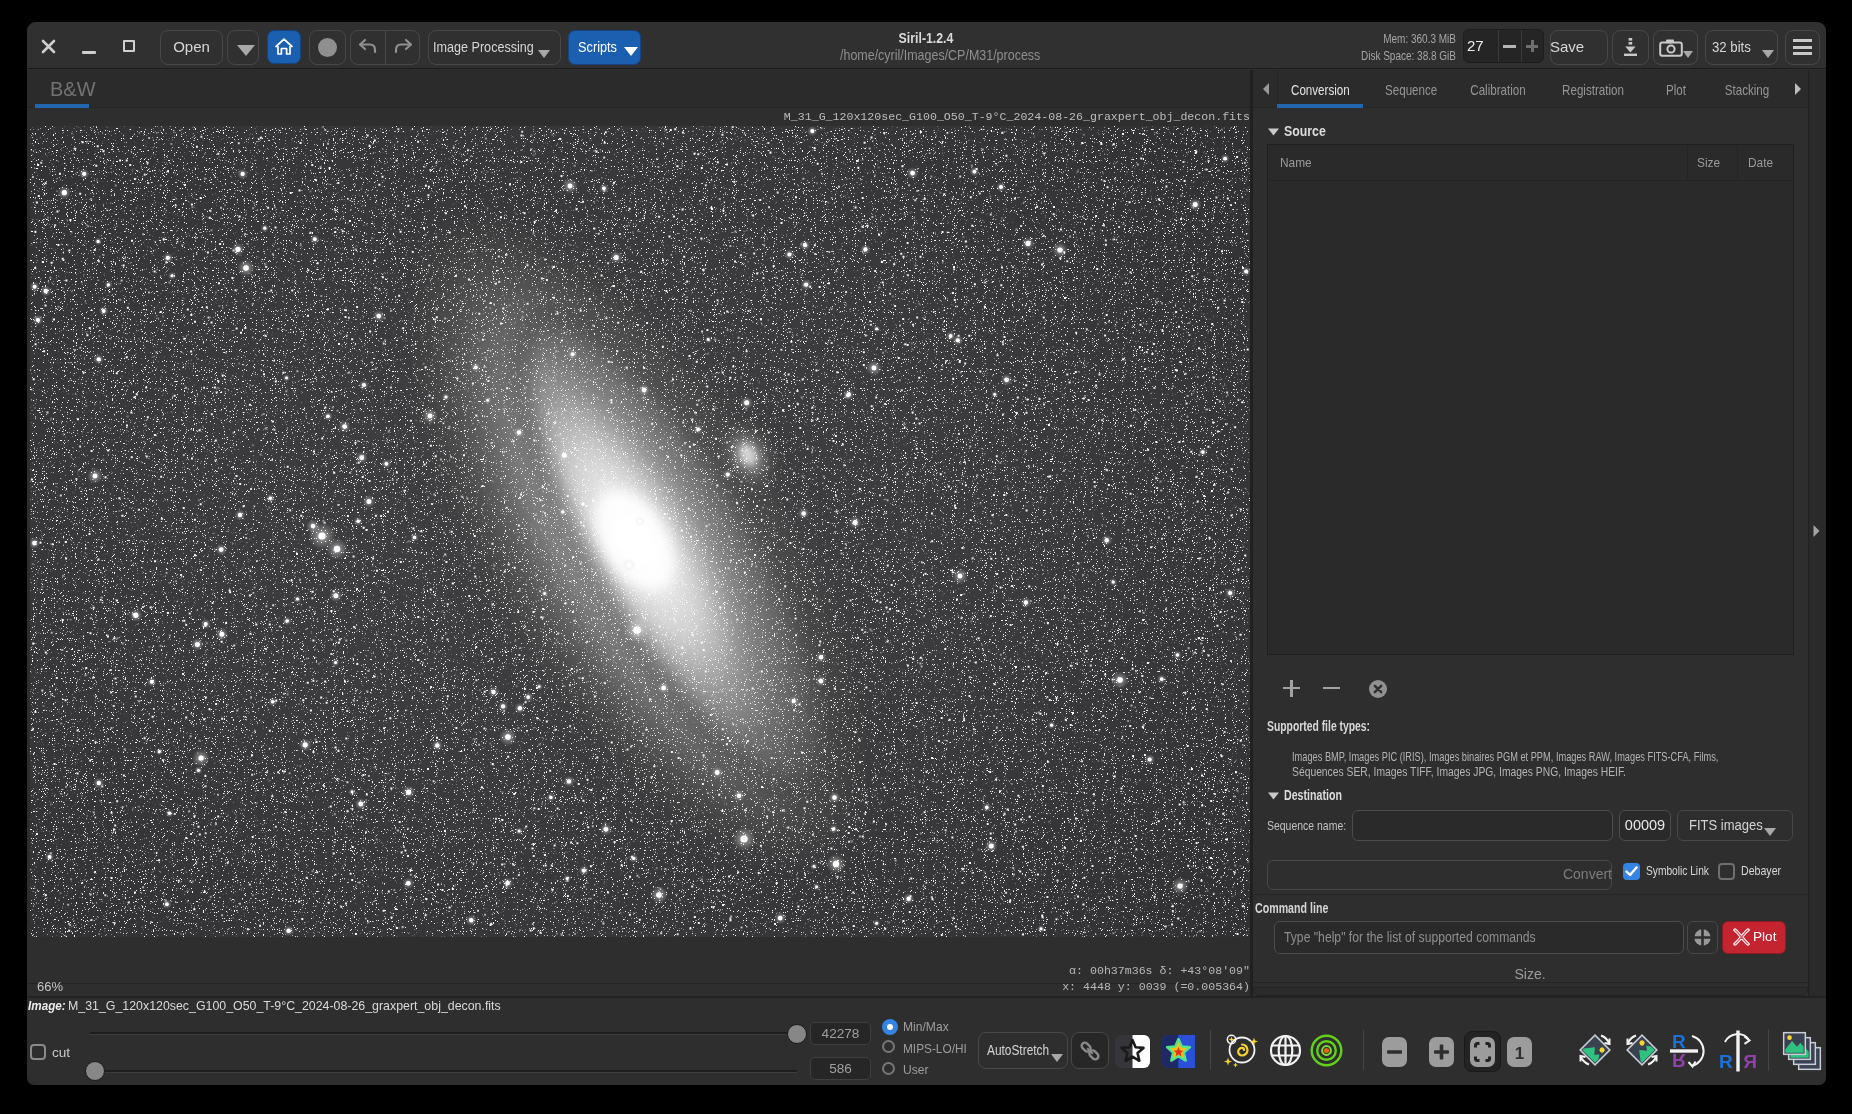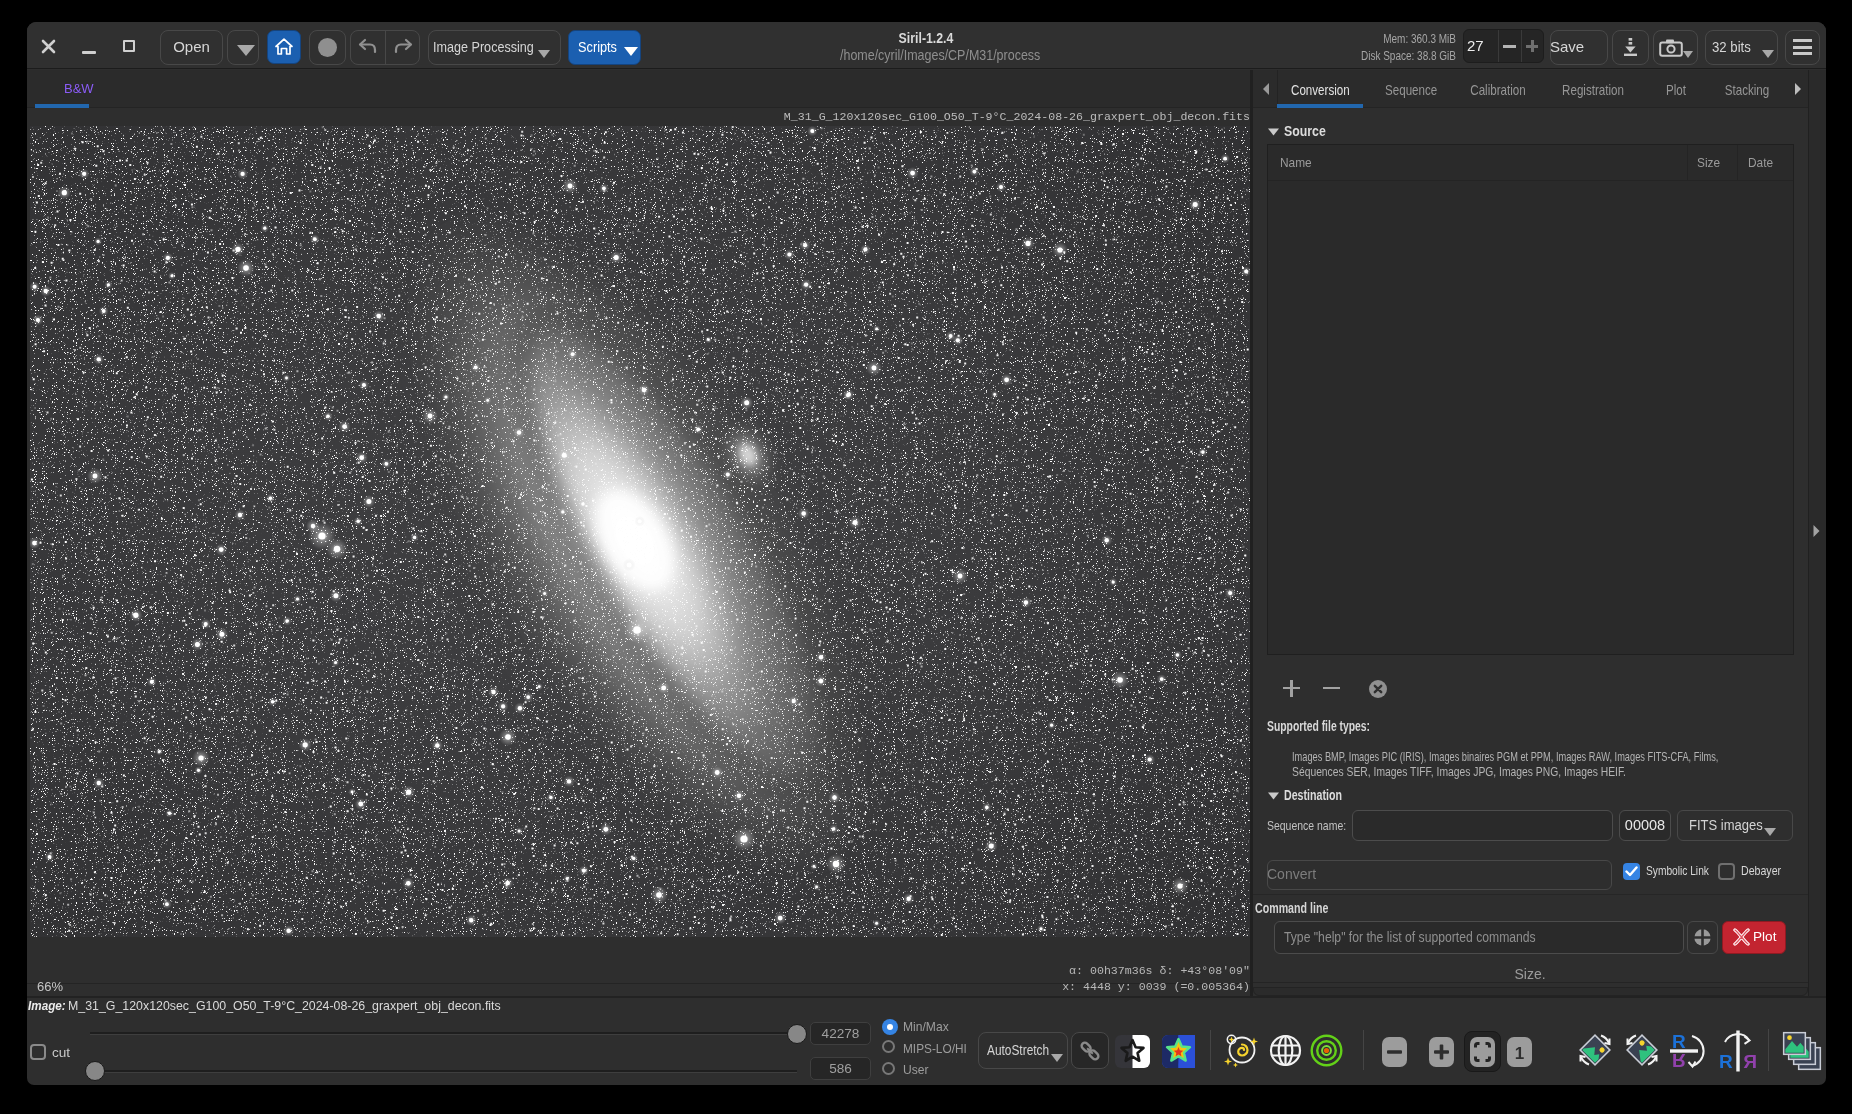--- a/index.html
+++ b/index.html
@@ -97,21 +97,21 @@
 <div class="btn" style="left:1705px;top:30px;width:73px;height:35px"></div>
 <div class="txt" style="left:1712px;top:30px;width:60px;height:34px;line-height:34px;font-size:15px;color:#d6d6d6;transform:scaleX(.88);transform-origin:0 50%">32 bits</div>
 <div class="abs" style="left:1762px;top:44px"><span class="carD"></span></div>
 
 <div class="btn" style="left:1785px;top:30px;width:35px;height:35px"></div>
 <div class="abs" style="left:1793px;top:39px;width:19px;height:3px;background:#c9c9c9"></div>
 <div class="abs" style="left:1793px;top:45.5px;width:19px;height:3px;background:#c9c9c9"></div>
 <div class="abs" style="left:1793px;top:52px;width:19px;height:3px;background:#c9c9c9"></div>
 
 <div class="abs" style="left:27px;top:70px;width:1223px;height:38px;background:#2b2b2b;border-bottom:1px solid #242424"></div>
-<div class="txt" style="left:64px;top:82px;width:60px;height:14px;line-height:14px;font-size:13px;color:#8b5cf6">B&amp;W</div>
+<div class="txt" style="left:50px;top:82px;width:60px;height:14px;line-height:14px;font-size:20px;color:#737373">B&amp;W</div>
 <div class="abs" style="left:35px;top:104px;width:54px;height:4px;background:#2267ae"></div>
 
 <div class="txt mono" style="left:700px;top:110px;width:550px;height:13px;line-height:13px;text-align:right;font-size:11.6px;color:#bcbcbc">M_31_G_120x120sec_G100_O50_T-9°C_2024-08-26_graxpert_obj_decon.fits</div>
 <svg class="abs" style="left:30px;top:126px" width="1220" height="811" viewBox="0 0 1220 811">
 <defs>
 <radialGradient id="vig" cx="0.47" cy="0.5" r="0.8">
 <stop offset="0" stop-color="#404042"></stop>
         <stop offset="0.45" stop-color="#3a3a3c"></stop>
         <stop offset="0.75" stop-color="#343436"></stop>
         <stop offset="1" stop-color="#2e2e30"></stop>
@@ -525,27 +525,27 @@
 <div class="txt" style="left:1292px;top:750px;width:640px;height:13px;line-height:13px;font-size:13.6px;color:#b4b4b4;transform:scaleX(.68);transform-origin:0 50%">Images BMP, Images PIC (IRIS), Images binaires PGM et PPM, Images RAW, Images FITS-CFA, Films,</div>
 <div class="txt" style="left:1292px;top:765px;width:520px;height:13px;line-height:13px;font-size:13.6px;color:#b4b4b4;transform:scaleX(.76);transform-origin:0 50%">Séquences SER, Images TIFF, Images JPG, Images PNG, Images HEIF.</div>
 
 <svg class="abs" style="left:1267px;top:791px" width="13" height="10" viewBox="0 0 13 10">
     <path d="M1 1.5 L12 1.5 L6.5 8.5 Z" fill="#c9c9c9"></path>
   </svg>
 <div class="txt" style="left:1284px;top:788px;width:110px;height:14px;line-height:14px;font-size:14px;font-weight:bold;color:#dcdcdc;transform:scaleX(.76);transform-origin:0 50%">Destination</div>
 <div class="txt" style="left:1267px;top:819px;width:110px;height:13px;line-height:13px;font-size:13.6px;color:#c2c2c2;transform:scaleX(.77);transform-origin:0 50%">Sequence name:</div>
 <div class="entry" style="left:1352px;top:810px;width:261px;height:31px"></div>
 <div class="entry" style="left:1619px;top:810px;width:52px;height:31px"></div>
-<div class="txt" style="left:1619px;top:810px;width:52px;height:31px;line-height:31px;text-align:center;font-size:14.5px;color:#e8e8e8">00008</div>
+<div class="txt" style="left:1619px;top:810px;width:52px;height:31px;line-height:31px;text-align:center;font-size:14.5px;color:#e8e8e8">00009</div>
 <div class="btn" style="left:1677px;top:810px;width:116px;height:31px;border-radius:6px"></div>
 <div class="txt" style="left:1689px;top:810px;width:90px;height:31px;line-height:31px;font-size:14px;color:#d4d4d4;transform:scaleX(.93);transform-origin:0 50%">FITS images</div>
 <div class="abs" style="left:1764px;top:822px"><span class="carD"></span></div>
 
 <div class="btn" style="left:1267px;top:860px;width:345px;height:30px;border-radius:6px"></div>
-<div class="txt" style="left:1267px;top:860px;width:345px;height:29px;line-height:29px;text-align:left;font-size:14px;color:#7d7d7d">Convert</div>
+<div class="txt" style="left:1267px;top:860px;width:345px;height:29px;line-height:29px;text-align:right;font-size:14px;color:#7d7d7d">Convert</div>
 <div class="abs" style="left:1623px;top:863px;width:17px;height:17px;background:#3584e4;border-radius:4px"></div>
 <svg class="abs" style="left:1625px;top:866px" width="13" height="11" viewBox="0 0 13 11">
     <path d="M1.5 5.5 L5 9 L11.5 1.5" fill="none" stroke="#fff" stroke-width="2.4" stroke-linecap="round" stroke-linejoin="round"></path>
   </svg>
 <div class="txt" style="left:1646px;top:864px;width:100px;height:13px;line-height:13px;font-size:13.6px;color:#d8d8d8;transform:scaleX(.75);transform-origin:0 50%">Symbolic Link</div>
 <div class="abs" style="left:1718px;top:863px;width:17px;height:17px;border:2px solid #6f6f6f;border-radius:4px"></div>
 <div class="txt" style="left:1741px;top:864px;width:70px;height:13px;line-height:13px;font-size:13.6px;color:#d8d8d8;transform:scaleX(.78);transform-origin:0 50%">Debayer</div>
 
 <div class="abs" style="left:1253px;top:894px;width:555px;height:1px;background:#262626"></div>
 <div class="txt" style="left:1255px;top:901px;width:130px;height:14px;line-height:14px;font-size:14px;font-weight:bold;color:#d6d6d6;transform:scaleX(.76);transform-origin:0 50%">Command line</div>

